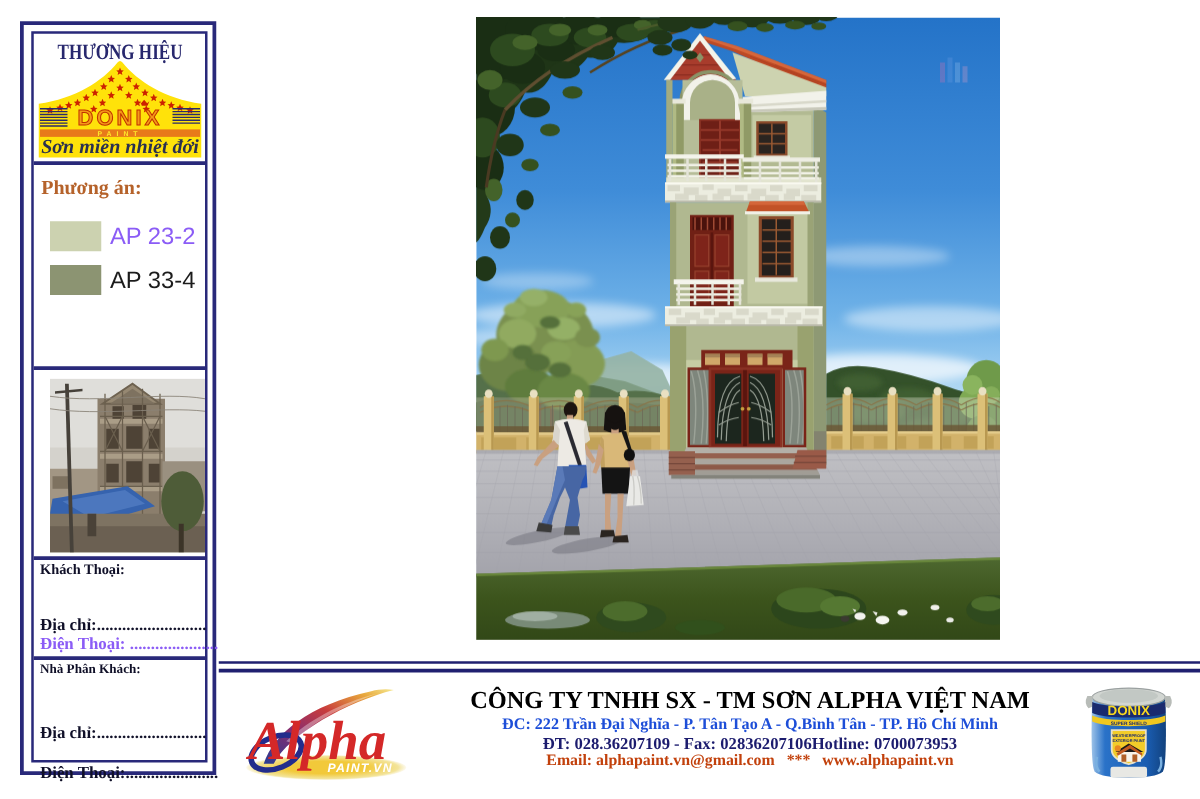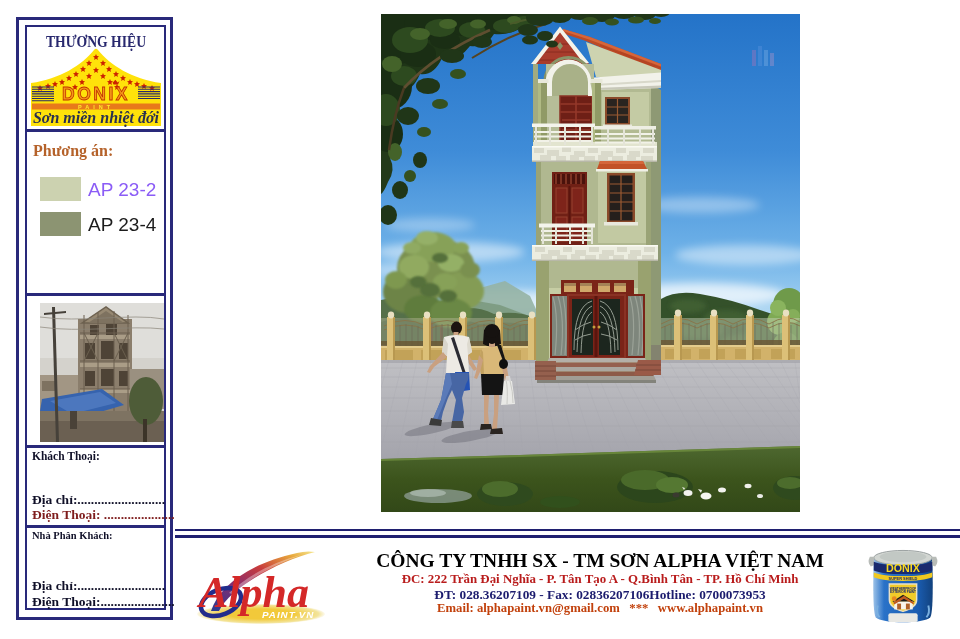--- a/index.html
+++ b/index.html
@@ -72,21 +72,21 @@
 </svg>
 
 <div class="abs" style="left:33px;top:142px;font-size:16px;font-weight:bold;color:#b5622a;">Phương án:</div>
 
 <div class="abs" style="left:40px;top:177px;width:41px;height:24px;background:#ccd2b0;"></div>
 
 <div class="abs" style="left:88px;top:179px;font-family:'Liberation Sans',sans-serif;font-size:19px;color:#8b5cf6;">AP 23-2</div>
 
 <div class="abs" style="left:40px;top:212px;width:41px;height:24px;background:#8c9472;"></div>
 
-<div class="abs" style="left:88px;top:214px;font-family:'Liberation Sans',sans-serif;font-size:19px;color:#1c1c1c;">AP 23-4</div>
+<div class="abs" style="left:88px;top:214px;font-family:'Liberation Sans',sans-serif;font-size:19px;color:#1c1c1c;">AP 33-4</div>
 
 <svg class="abs" style="left:40px;top:303px;" width="124" height="139" viewBox="0 0 124 139">
 <rect x="0" y="0" width="124" height="139" fill="#d4d2cc"></rect>
 <rect x="0" y="0" width="124" height="55" fill="#dfdeda"></rect>
 
 <rect x="0" y="72" width="40" height="38" fill="#a29684"></rect>
 <rect x="2" y="78" width="14" height="10" fill="#7e7260"></rect>
 
 <rect x="38" y="16" width="54" height="94" fill="#8b7e6c"></rect>
 <path d="M42,20 L66,4 L88,20 Z" fill="#968872" stroke="#6e6250" stroke-width="1.5"></path>
@@ -130,27 +130,27 @@
 <path d="M0,24 C40,30 90,22 124,26"></path>
 </g>
 
 <rect x="30" y="108" width="7" height="18" fill="#4a4238"></rect>
 </svg>
 
 <div class="abs" style="left:32px;top:450px;font-size:11.5px;font-weight:bold;color:#101028;">Khách Thoại:</div>
 
 <div class="abs" style="left:32px;top:492px;font-size:13.5px;font-weight:bold;color:#101028;">Địa chỉ:..........................</div>
 
-<div class="abs" style="left:32px;top:507px;font-size:13.5px;font-weight:bold;color:#7f1d1d;">Điện Thoại: .....................</div>
+<div class="abs" style="left:32px;top:507px;font-size:13.5px;font-weight:bold;color:#8b5cf6;">Điện Thoại: .....................</div>
 
 <div class="abs" style="left:32px;top:530px;font-size:10.5px;font-weight:bold;color:#101028;">Nhà Phân Khách:</div>
 
 <div class="abs" style="left:32px;top:578px;font-size:13.5px;font-weight:bold;color:#101028;">Địa chỉ:..........................</div>
 
-<div class="abs" style="left:32px;top:594px;font-size:13.5px;font-weight:bold;color:#101028;">Điện Thoại:......................</div>
+<div class="abs" style="left:32px;top:610px;font-size:13.5px;font-weight:bold;color:#101028;">Điện Thoại:......................</div>
 
 <svg class="abs" style="left:381px;top:14px;" width="419" height="498" viewBox="381 14 419 498">
 <defs>
 <linearGradient id="sky" x1="0" y1="0" x2="0" y2="1">
 <stop offset="0" stop-color="#2473c8"></stop>
 <stop offset="0.3" stop-color="#3f8cd8"></stop>
 <stop offset="0.52" stop-color="#6fb2e8"></stop>
 <stop offset="0.62" stop-color="#9bccf0"></stop>
 <stop offset="0.68" stop-color="#c8e6f6"></stop>
 <stop offset="0.73" stop-color="#e8f5fb"></stop>
@@ -698,21 +698,21 @@
 </g>
 </g>
 </svg>
 
 <div class="abs" style="left:175px;top:528.5px;width:785px;height:2.5px;background:#202070;"></div>
 
 <div class="abs" style="left:175px;top:535px;width:785px;height:2.5px;background:#202070;"></div>
 
 <div class="abs" style="left:240px;top:550px;width:720px;text-align:center;font-size:19.5px;font-weight:bold;color:#000000;">CÔNG TY TNHH SX - TM SƠN ALPHA VIỆT NAM</div>
 
-<div class="abs" style="left:240px;top:572px;width:720px;text-align:center;font-size:12.9px;font-weight:bold;color:#b91c1c;">ĐC: 222 Trần Đại Nghĩa - P. Tân Tạo A - Q.Bình Tân - TP. Hồ Chí Minh</div>
+<div class="abs" style="left:240px;top:572px;width:720px;text-align:center;font-size:12.9px;font-weight:bold;color:#1d4ed8;">ĐC: 222 Trần Đại Nghĩa - P. Tân Tạo A - Q.Bình Tân - TP. Hồ Chí Minh</div>
 
 <div class="abs" style="left:240px;top:587px;width:720px;text-align:center;font-size:13.3px;font-weight:bold;color:#1c1c6e;">ĐT: 028.36207109 - Fax: 02836207106Hotline: 0700073953</div>
 
 <div class="abs" style="left:240px;top:601px;width:720px;text-align:center;font-size:12.7px;font-weight:bold;color:#c2410c;">Email: alphapaint.vn@gmail.com&nbsp;&nbsp;&nbsp;***&nbsp;&nbsp;&nbsp;www.alphapaint.vn</div>
 
 <svg class="abs" style="left:185px;top:545px;" width="172" height="90" viewBox="0 0 172 90">
 <defs>
 <linearGradient id="swg" x1="0" y1="1" x2="1" y2="0">
 <stop offset="0" stop-color="#283c94"></stop>
         <stop offset="0.35" stop-color="#8c2c6c"></stop>

